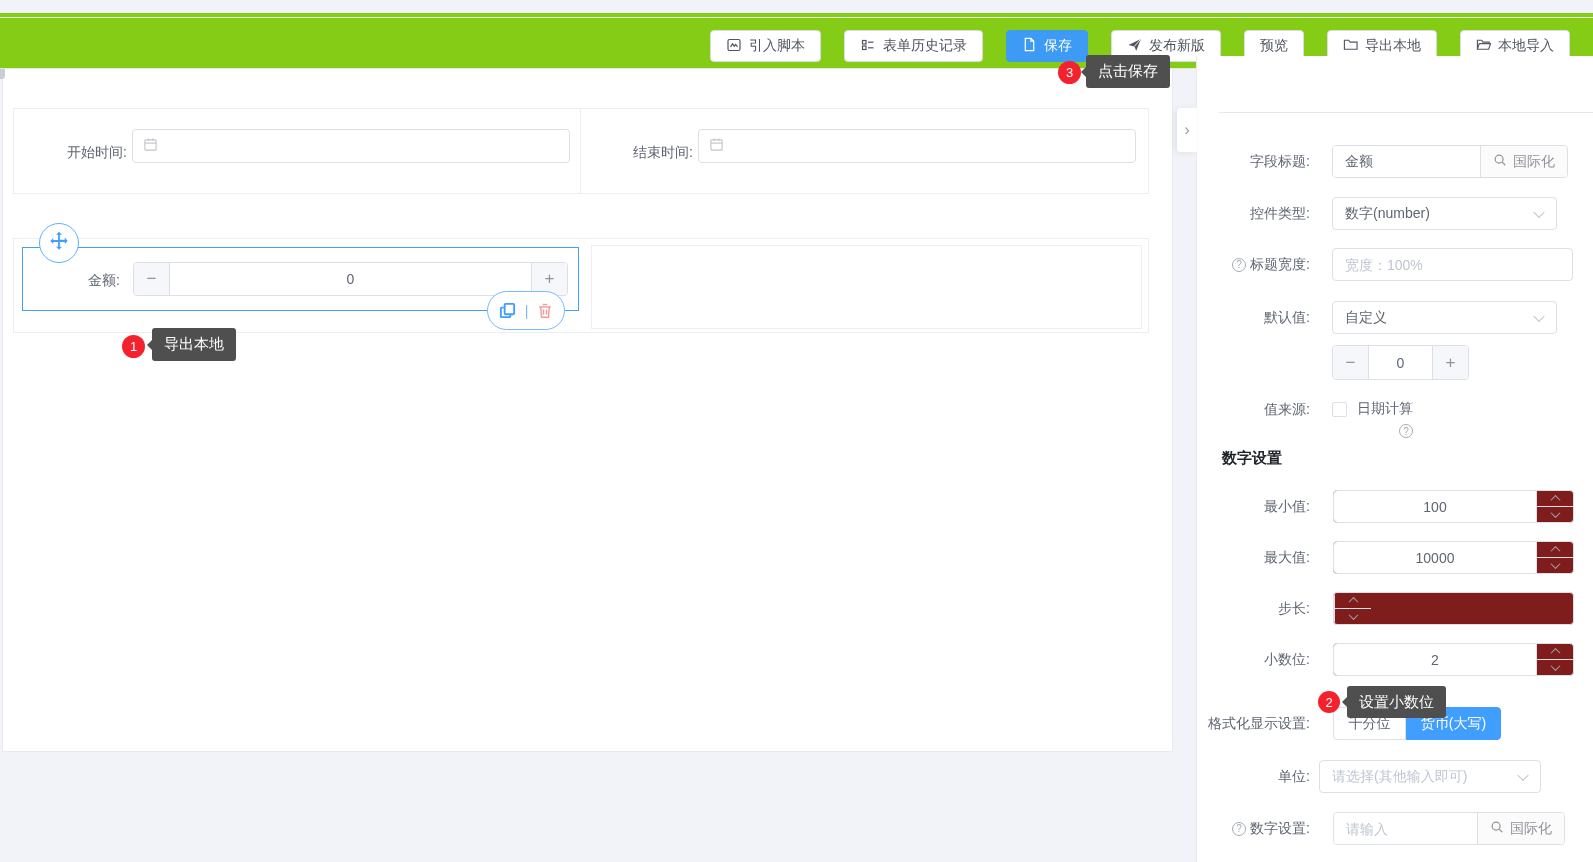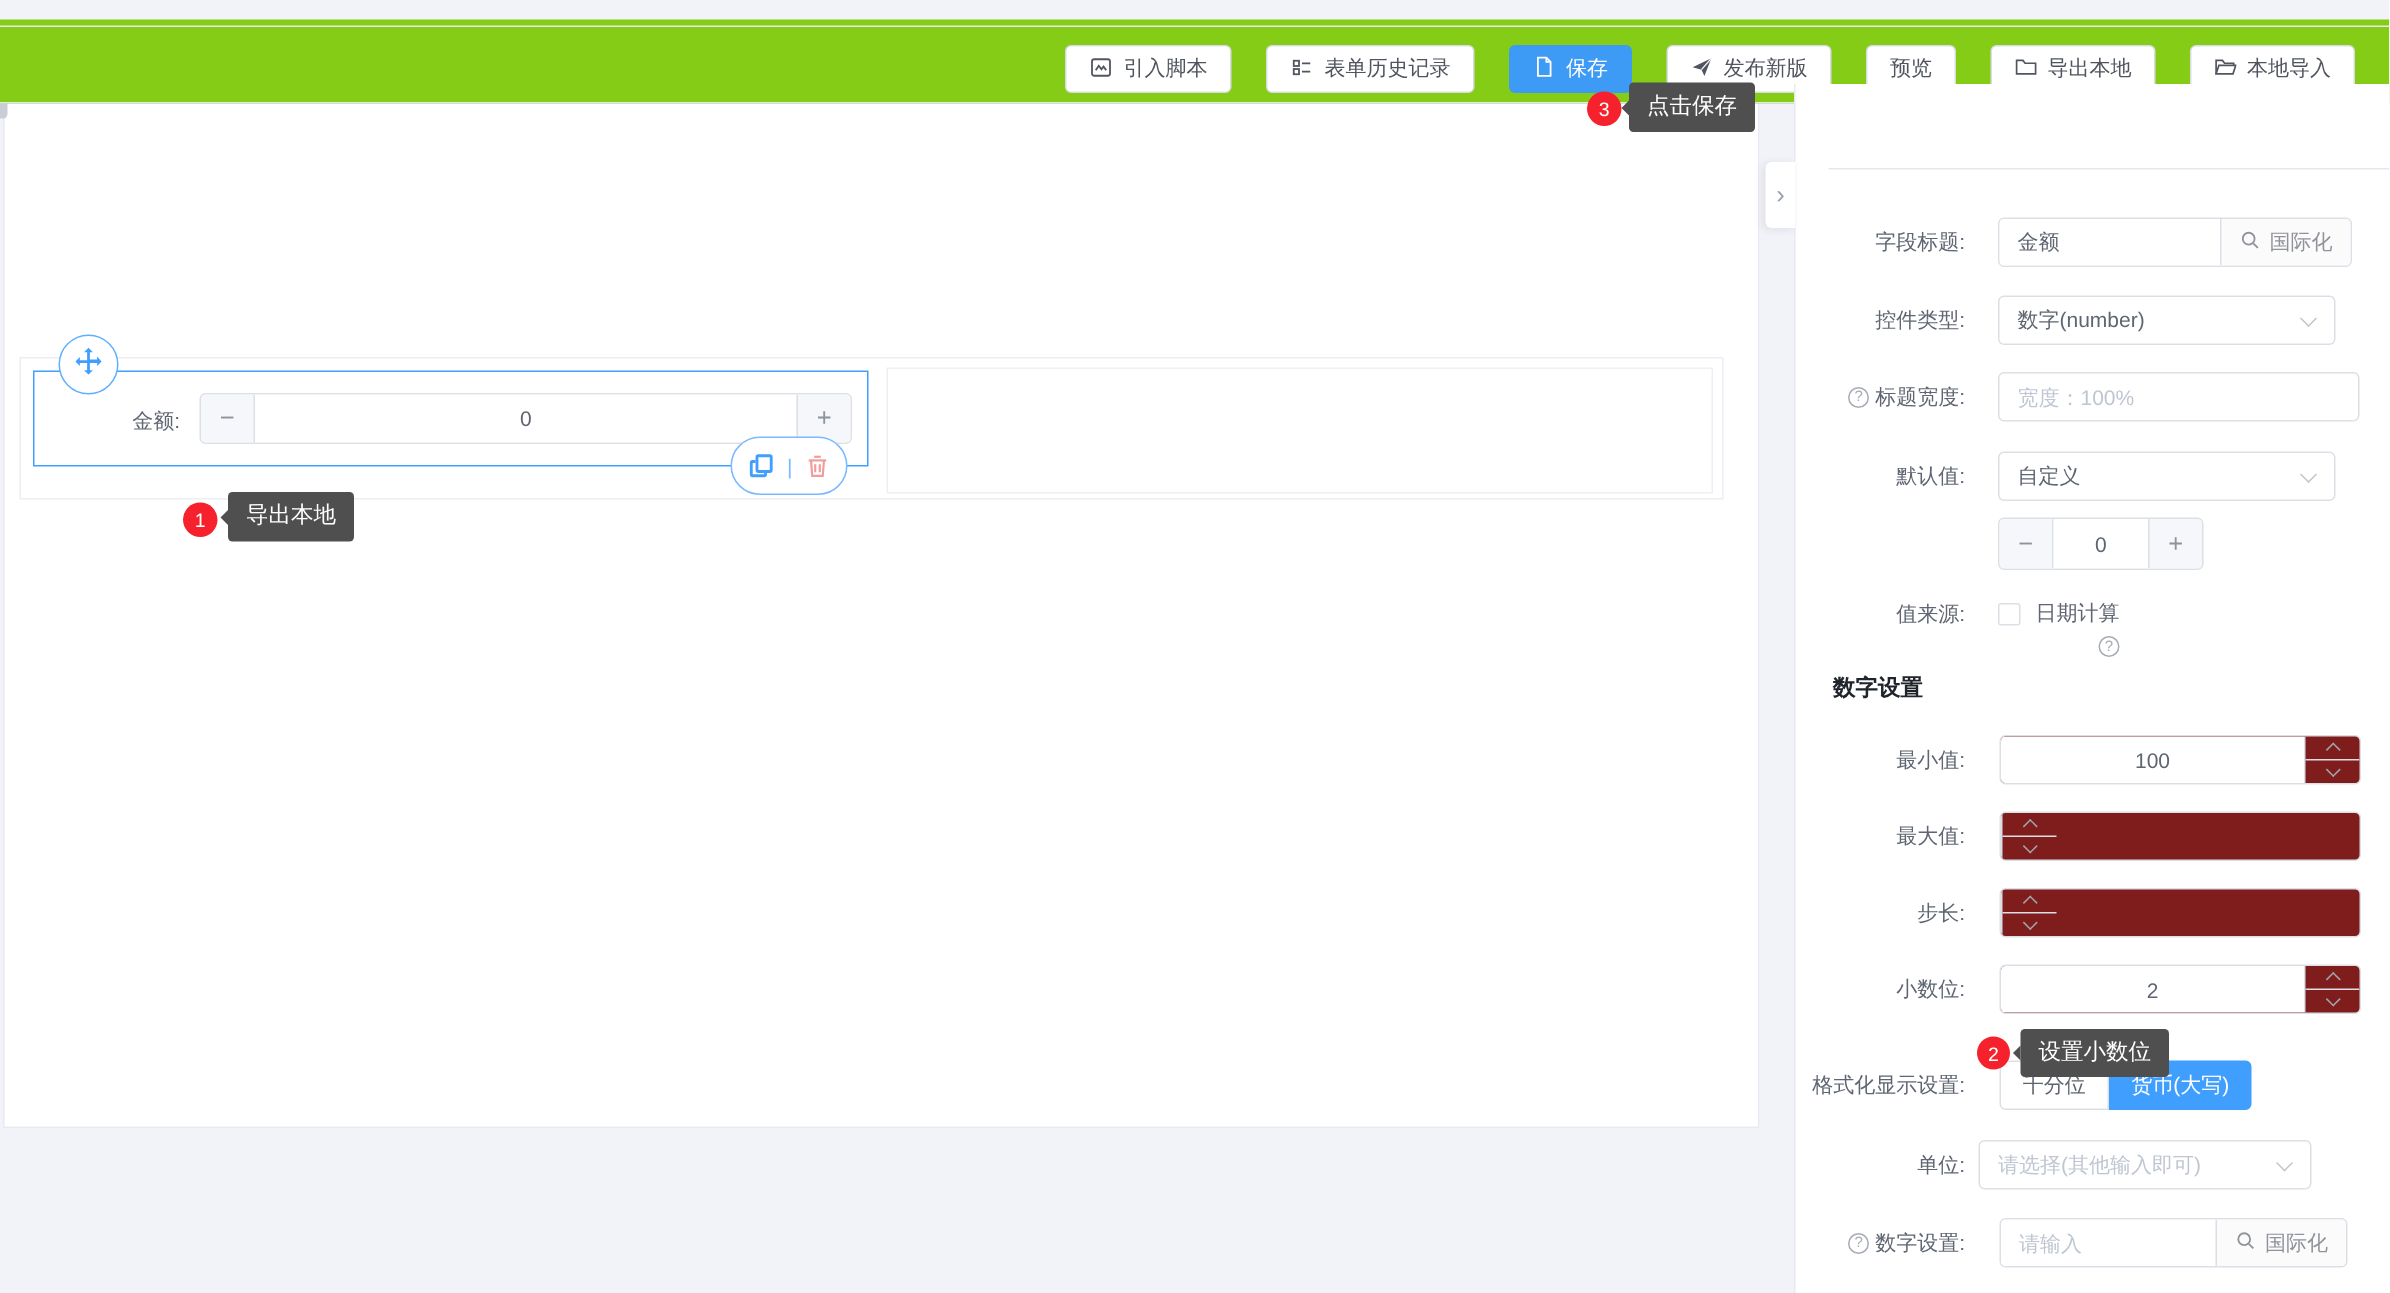--- a/index.html
+++ b/index.html
@@ -125,20 +125,41 @@
               <path d="M1.5 13l2-6h12l-2 6z"></path>
             </svg></span>
         <span>本地导入</span>
       </button>
     </div>
   </div>
   <div class="left-nub"></div>
 
   <div class="canvas">
 
+    <div class="frow" style="left:10px;top:39px;width:1136px;height:86px;">
+      <div class="vdiv" style="left:566px;"></div>
+      <div class="flabel" style="left:8px;top:33px;width:105px;">开始时间:</div>
+      <div class="date-input" style="left:118px;top:20px;width:438px;">
+        <span><svg width="15" height="15" viewBox="0 0 16 16" fill="none" stroke="#c0c4cc" stroke-width="1.2">
+              <rect x="2" y="3" width="12" height="11" rx="1"></rect>
+              <line x1="2" y1="6.5" x2="14" y2="6.5"></line>
+              <line x1="5.5" y1="1.5" x2="5.5" y2="4"></line>
+              <line x1="10.5" y1="1.5" x2="10.5" y2="4"></line>
+            </svg></span>
+      </div>
+      <div class="flabel" style="left:574px;top:33px;width:105px;">结束时间:</div>
+      <div class="date-input" style="left:684px;top:20px;width:438px;">
+        <span><svg width="15" height="15" viewBox="0 0 16 16" fill="none" stroke="#c0c4cc" stroke-width="1.2">
+              <rect x="2" y="3" width="12" height="11" rx="1"></rect>
+              <line x1="2" y1="6.5" x2="14" y2="6.5"></line>
+              <line x1="5.5" y1="1.5" x2="5.5" y2="4"></line>
+              <line x1="10.5" y1="1.5" x2="10.5" y2="4"></line>
+            </svg></span>
+      </div>
+    </div>
 
     <div class="frow" style="left:10px;top:169px;width:1136px;height:95px;">
       <div class="ghost-cell" style="left:577px;top:6px;width:551px;height:84px;"></div>
       <div class="sel-box" style="left:8px;top:8px;width:557px;height:64px;"></div>
       <div class="flabel" style="left:58px;top:31px;width:48px;">金额:</div>
       <div class="stepper" style="left:119px;top:23px;width:435px;height:34px;">
         <div class="step-btn minus">−</div>
         <input class="step-val" value="0" style="">
         <div class="step-btn plus">+</div>
       </div>
@@ -245,20 +266,21 @@
           <div class="nsbtn">
               <span class="chev-s d"></span>
             </div>
         </div>
       </div>
     </div>
 
     <div class="prow" style="top:485px;">
       <div class="plabel">最大值:</div>
       <div class="numfield">
+        <input value="10000" style="">
         <div class="nspin">
           <div class="nsbtn up">
               <span class="chev-s u"></span>
             </div>
           <div class="nsbtn">
               <span class="chev-s d"></span>
             </div>
         </div>
       </div>
     </div>

